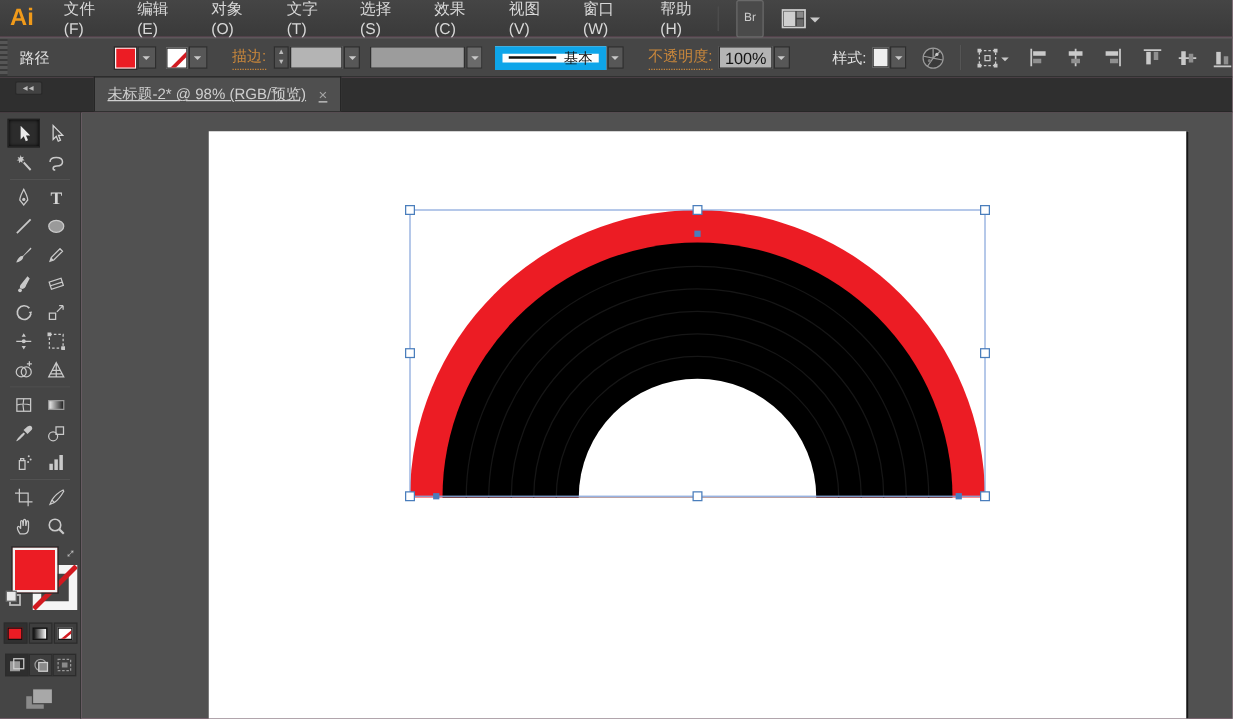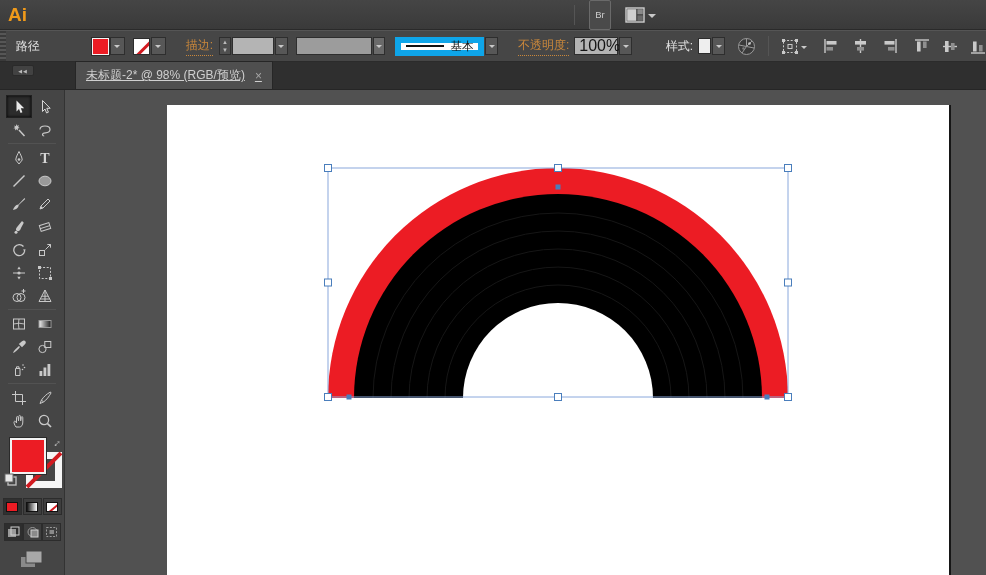--- a/index.html
+++ b/index.html
@@ -26,21 +26,21 @@
   .cb-label { color:#e0e0e0; margin-left:10px; }
   .link { color:#c9873b; border-bottom:1px dotted #c9873b; padding-bottom:1px; }
   .swgroup { display:flex; align-items:center; margin-left:8px; }
   .fillsw { width:17px; height:17px; background:#ec1c24; border:1px solid #f5f5f5; outline:1px solid #2c2c2c; }
   .nonesw { width:17px; height:17px; background:#fff; border:1px solid #2c2c2c; position:relative; overflow:hidden; }
   .nonesw::after { content:""; position:absolute; left:-3px; top:7px; width:28px; height:2.5px; background:#d21a20; transform:rotate(-45deg); }
   .dd { width:15px; height:18px; background:#575757; border:1px solid #2e2e2e; display:flex; align-items:center; justify-content:center; margin-left:1px; }
   .dd::after { content:""; border:3.5px solid transparent; border-top-color:#c9c9c9; margin-top:4px; }
   .stepper { width:14px; height:18px; background:#4f4f4f; border:1px solid #2e2e2e; display:flex; flex-direction:column; margin-left:6px; }
   .stepper span { flex:1; display:flex; align-items:center; justify-content:center; font-size:6px; color:#bbb; line-height:1; }
-  .combo { height:18px; background:#b4b4b4; border:1px solid #2e2e2e; color:#151515; font-size:16px;
+  .combo { height:18px; background:#b4b4b4; border:1px solid #2e2e2e; color:#151515; font-size:13px;
     display:flex; align-items:center; padding:0 4px; }
   .combo.mid { background:#9c9c9c; }
   .brushbox { height:19px; width:92px; background:#fdfdfd; border:6px solid #0ea5e9; display:flex; align-items:center; padding:0 5px; }
   .brushline { width:38px; height:2px; background:#111; margin-right:6px; }
   .brushlabel { color:#111; font-size:11.5px; }
   .stylesw { width:16px; height:16px; background:#eee; border:1px solid #2c2c2c; }
   .icon-btn { display:flex; align-items:center; justify-content:center; }
 
   
   .tabrow { height:28px; background:#2f2f2f; border-bottom:1px solid #262626; position:relative; display:flex; align-items:flex-end; }
@@ -84,20 +84,31 @@
     border-right:2px solid #161616; }
   .art-svg { position:absolute; left:0; top:0; }
 </style>
 </head>
 <body>
 
 <div class="app">
 
   <div class="menubar">
     <div class="ai-logo">Ai</div>
+    <div class="menus">
+        <div class="menu-item">文件(F)</div>
+        <div class="menu-item">编辑(E)</div>
+        <div class="menu-item">对象(O)</div>
+        <div class="menu-item">文字(T)</div>
+        <div class="menu-item">选择(S)</div>
+        <div class="menu-item">效果(C)</div>
+        <div class="menu-item">视图(V)</div>
+        <div class="menu-item">窗口(W)</div>
+        <div class="menu-item">帮助(H)</div>
+      </div>
     <div class="menubar-right">
       <div class="vsep"></div>
       <div class="br-btn">Br</div>
       <div class="ws-btn">
         <span class="icon-btn">
           <svg width="20" height="16" viewBox="0 0 20 16">
               <rect x="1" y="1" width="18" height="14" fill="none" stroke="#cfcfcf" stroke-width="1.4"></rect>
               <rect x="2.2" y="2.2" width="9" height="11.6" fill="#cfcfcf"></rect>
               <rect x="12.4" y="2.2" width="5.4" height="5" fill="#8a8a8a"></rect>
               <rect x="12.4" y="8.4" width="5.4" height="5.4" fill="#6a6a6a"></rect>

